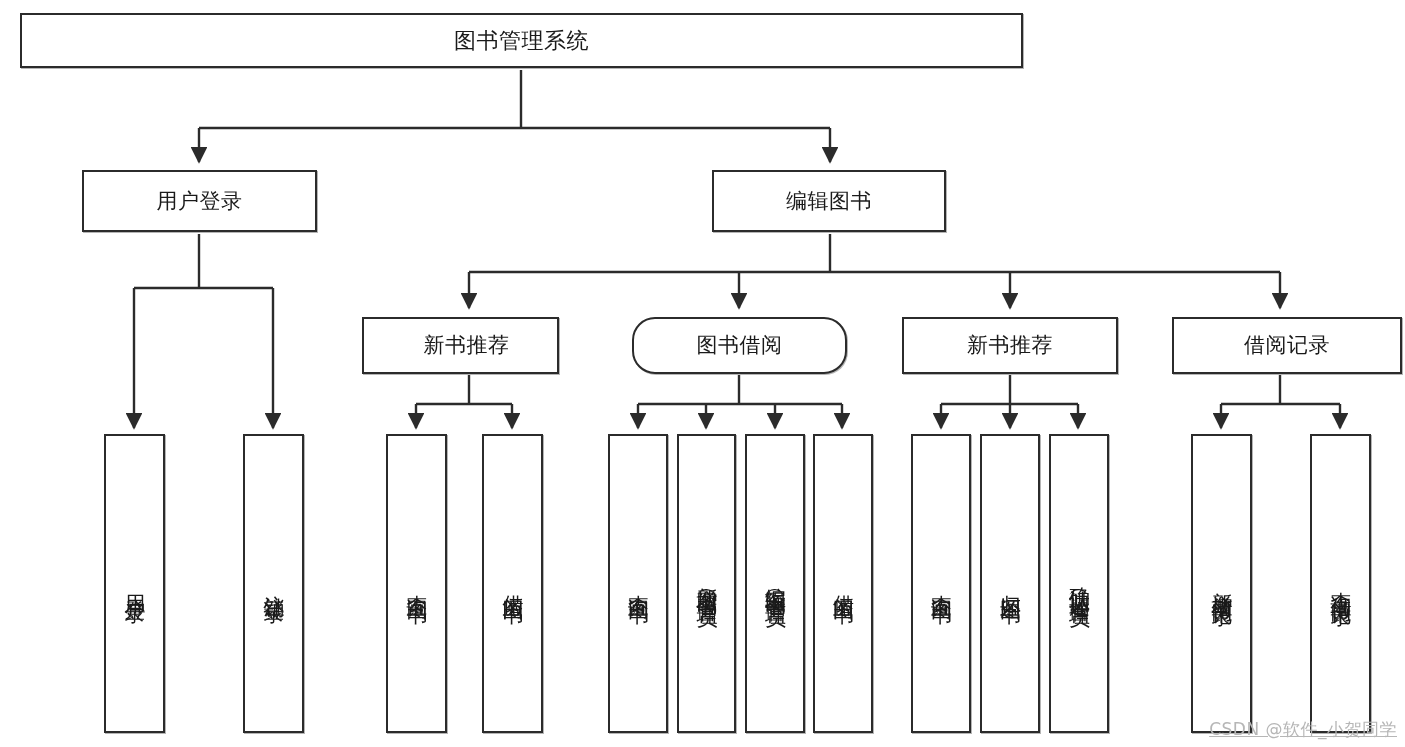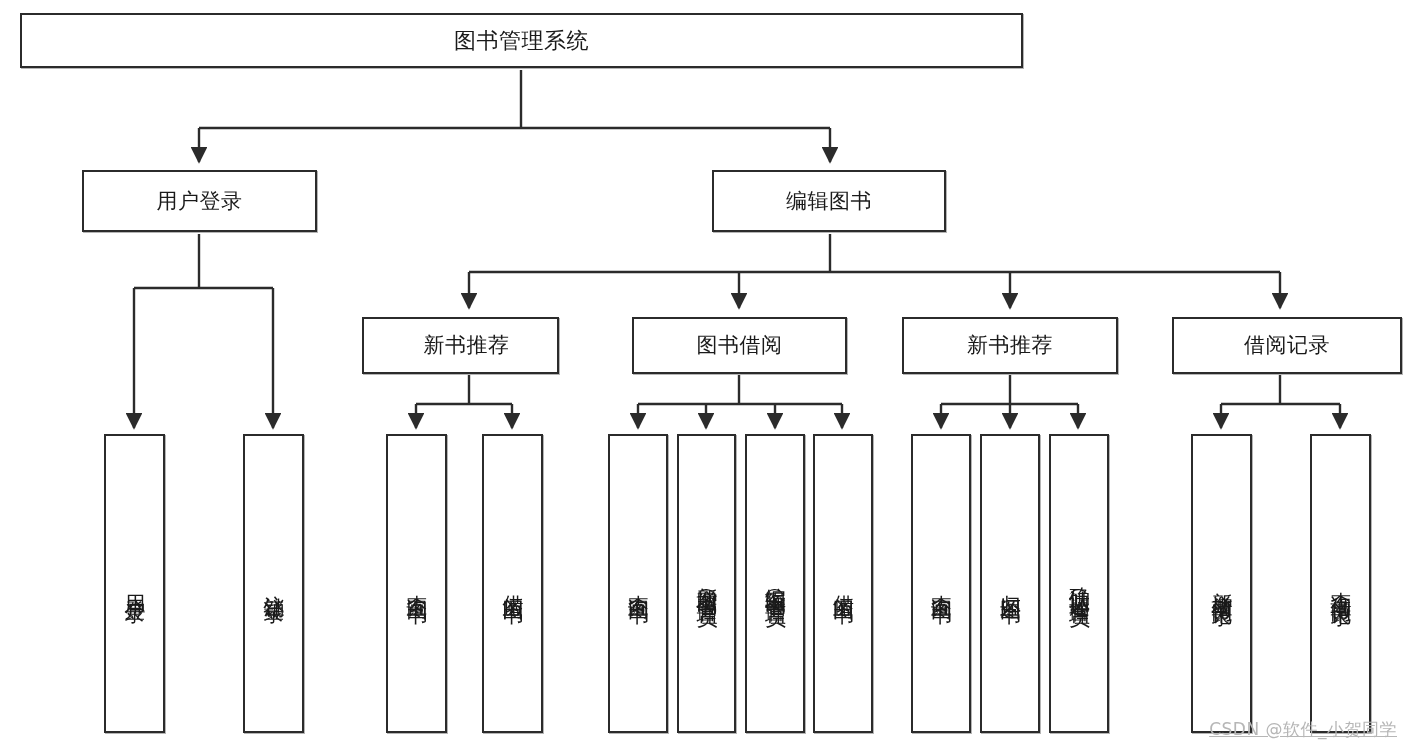--- a/index.html
+++ b/index.html
@@ -138,21 +138,21 @@
   <div class="node lvl2" style="left:82px; top:170px; width:235px; height:62px;">
     <span class="label">用户登录</span>
   </div>
   <div class="node lvl2" style="left:712px; top:170px; width:234px; height:62px;">
     <span class="label">编辑图书</span>
   </div>
 
   <div class="node lvl3" style="left:362px; top:317px; width:197px; height:57px;padding-left:12px;">
     <span class="label">新书推荐</span>
   </div>
-  <div class="node lvl3" style="left:632px; top:317px; width:215px; height:57px;">
+  <div class="node lvl3" style="left:632px; top:317px; width:215px; height:57px;border-radius:23px;">
     <span class="label">图书借阅</span>
   </div>
   <div class="node lvl3" style="left:902px; top:317px; width:216px; height:57px;">
     <span class="label">新书推荐</span>
   </div>
   <div class="node lvl3" style="left:1172px; top:317px; width:230px; height:57px;">
     <span class="label">借阅记录</span>
   </div>
 
   <div class="node leaf" style="left:104px; top:434px; width:61px; height:299px;">

